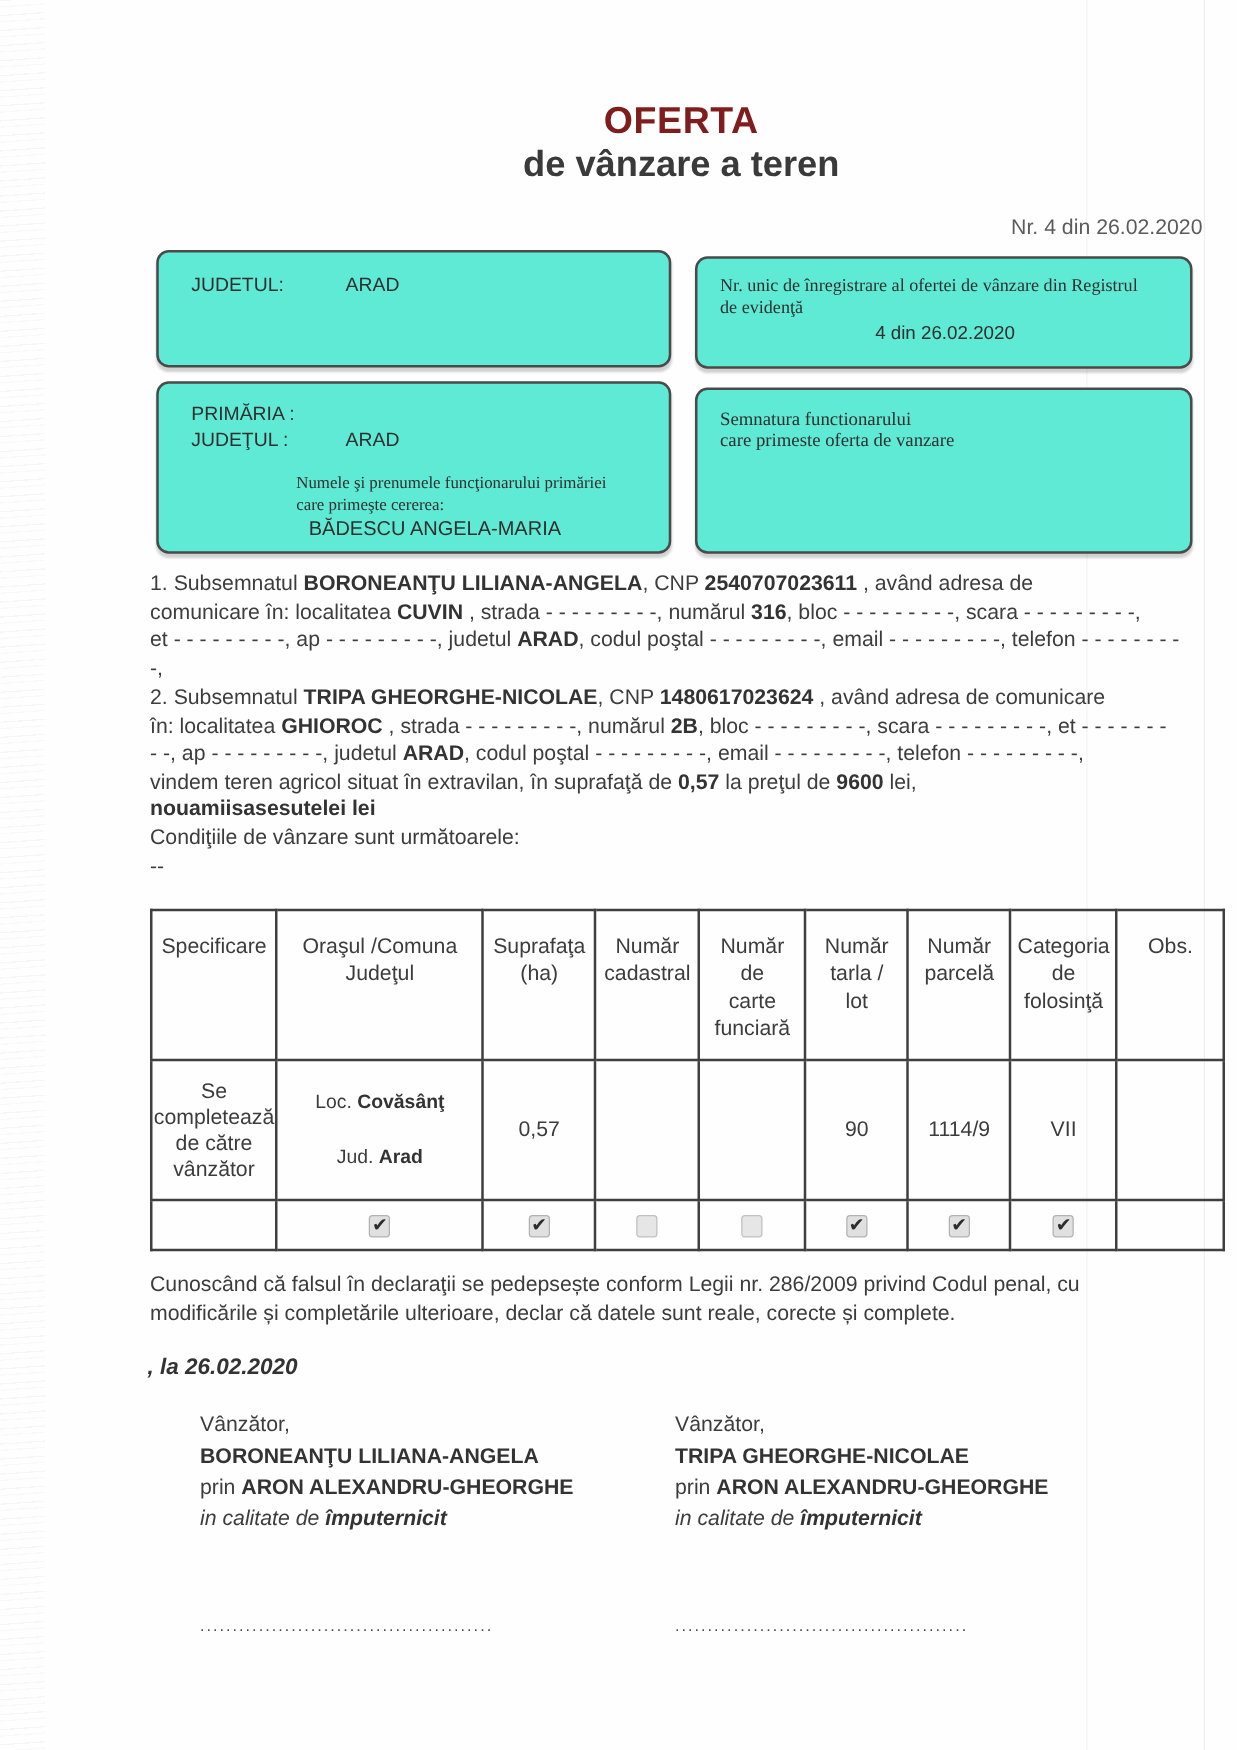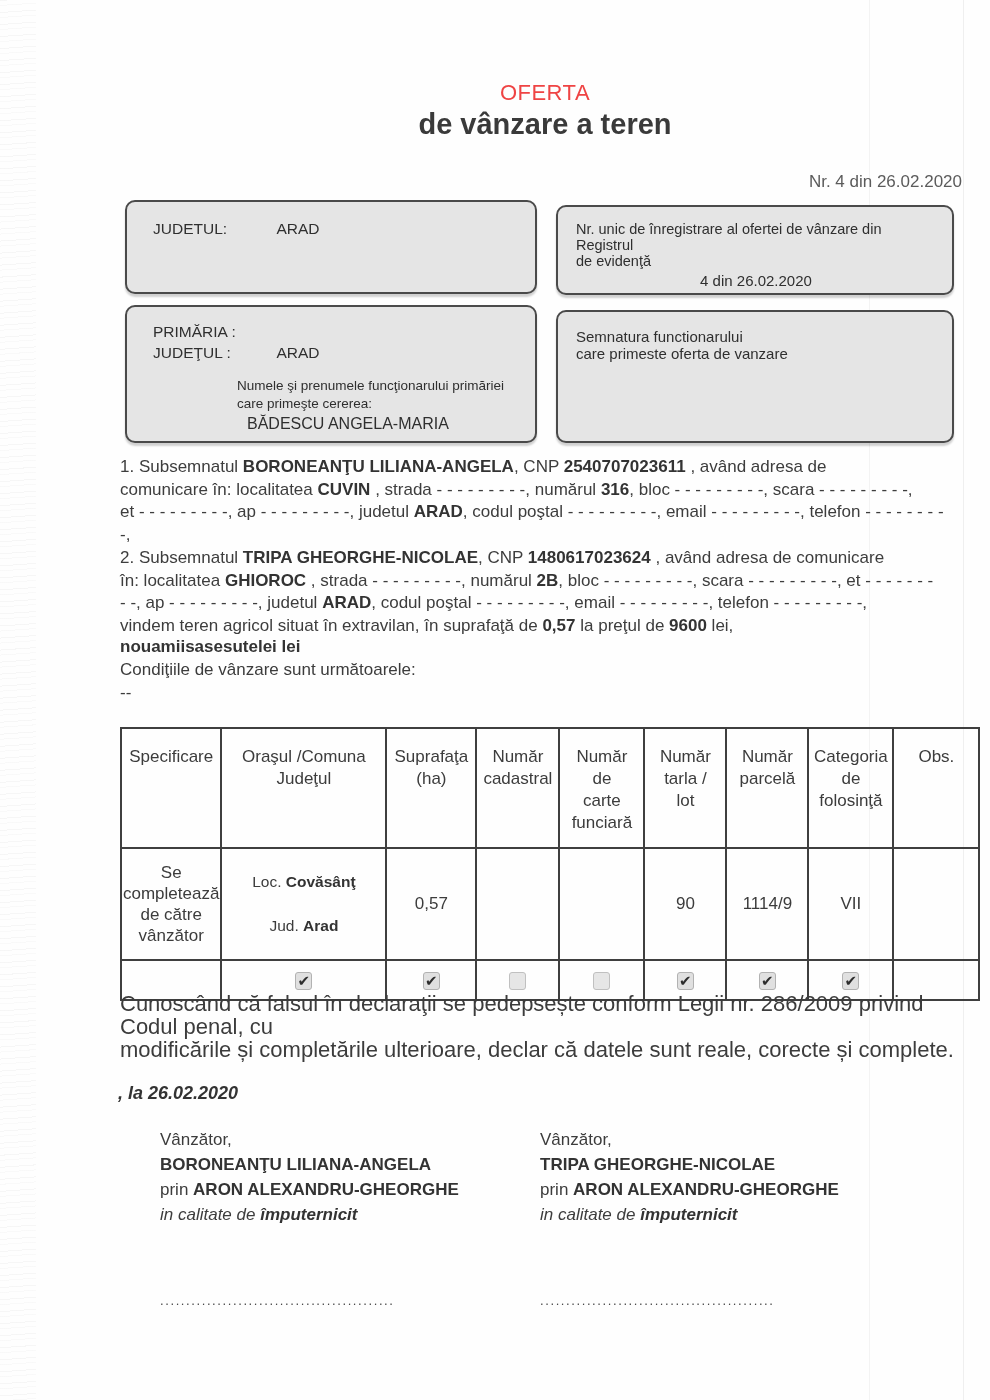--- a/index.html
+++ b/index.html
@@ -9,34 +9,34 @@
   }
   .scan-noise-left{position:absolute;left:0;top:0;width:36px;height:100%;
     background:repeating-linear-gradient(176deg,
       rgba(70,70,70,.055) 0 1px, transparent 1px 5px,
       rgba(70,70,70,.035) 5px 6px, transparent 6px 12px);
     opacity:.8;}
   .scan-line-a{position:absolute;left:869px;top:0;width:1px;height:100%;background:rgba(0,0,0,.045);}
   .scan-line-b{position:absolute;left:963px;top:0;width:1px;height:100%;background:rgba(0,0,0,.06);}
 
   .title-block{position:absolute;left:100px;top:80px;width:890px;text-align:center;}
-  .title{font-size:22px;font-weight:400;color:#ef4444;letter-spacing:.5px;}
+  .title{font-size:30px;font-weight:700;color:#7f1d1d;letter-spacing:.5px;}
   .subtitle{font-size:29px;font-weight:700;color:#3a3a3a;margin-top:2px;}
   .reg-number{position:absolute;right:28px;top:172px;font-size:17px;color:#5b5b5b;}
 
-  .box{position:absolute;background:#e5e5e5;border:2px solid #4a4a4a;border-radius:10px;
+  .box{position:absolute;background:#5eead4;border:2px solid #4a4a4a;border-radius:10px;
     box-shadow:0 3px 2px rgba(0,0,0,.18);font-size:15.5px;color:#2f2f2f;}
   .box1{left:125px;top:200px;width:412px;height:94px;padding:16px 0 0 26px;box-sizing:border-box;}
   .box2{left:556px;top:205px;width:398px;height:90px;padding:14px 16px 0 18px;box-sizing:border-box;font-size:14.5px;}
   .box3{left:125px;top:305px;width:412px;height:138px;padding:14px 0 0 26px;box-sizing:border-box;}
   .box4{left:556px;top:310px;width:398px;height:133px;padding:16px 16px 0 18px;box-sizing:border-box;font-size:15px;}
   .box-row{line-height:21px;}
   .box-label{display:inline-block;min-width:120px;}
   .box-value{font-weight:400;}
-  .pre{white-space:pre-line;}
+  .pre{white-space:pre-line;font-family:Liberation Serif, serif;}
   .box2-value{text-align:center;margin-top:3px;font-size:15px;}
   .box3-note{margin:14px 0 0 84px;font-size:13.5px;line-height:18px;}
   .box3-official{margin:2px 0 0 94px;font-size:16px;}
 
   .para{position:absolute;left:120px;width:862px;font-size:17px;line-height:22.6px;
     white-space:pre-wrap;color:#3d3d3d;}
   .p1{top:456px;}
   .p2{top:547px;}
   .b{font-weight:700;color:#333;}
   .i{font-style:italic;}
@@ -51,21 +51,21 @@
   table.land td{vertical-align:middle;}
   tr.body-row td{height:108px;}
   td.spec-cell{font-size:15.5px;white-space:pre-line;line-height:21px;}
   .loc-line1{font-size:15.5px;}
   .loc-line2{font-size:15.5px;margin-top:26px;}
   tr.chk-row td{height:36px;}
   .cb{display:inline-block;width:15px;height:16px;border-radius:3px;background:#e0e0e0;
     border:1px solid #b2b2b2;font-size:15px;line-height:15px;color:#2d2d2d;vertical-align:middle;}
   .cb.off{background:#e6e6e6;border-color:#c0c0c0;}
 
-  .legal{position:absolute;left:120px;top:992px;width:862px;font-size:22px;line-height:23px;
+  .legal{position:absolute;left:120px;top:1016px;width:862px;font-size:17px;line-height:23px;
     white-space:pre-wrap;font-stretch:condensed;}
   .date-line{position:absolute;left:118px;top:1083px;font-size:18px;font-weight:700;font-style:italic;color:#333;}
   .sig{position:absolute;top:1127px;width:400px;font-size:17px;line-height:25px;}
   .sig-left{left:160px;}
   .sig-right{left:540px;}
   .sig-name{font-weight:700;color:#333;}
   .dots{position:absolute;top:1293px;width:235px;overflow:hidden;white-space:nowrap;
     font-size:13px;letter-spacing:1.6px;color:#4a4a4a;}
   .dots-left{left:160px;}
   .dots-right{left:540px;}

